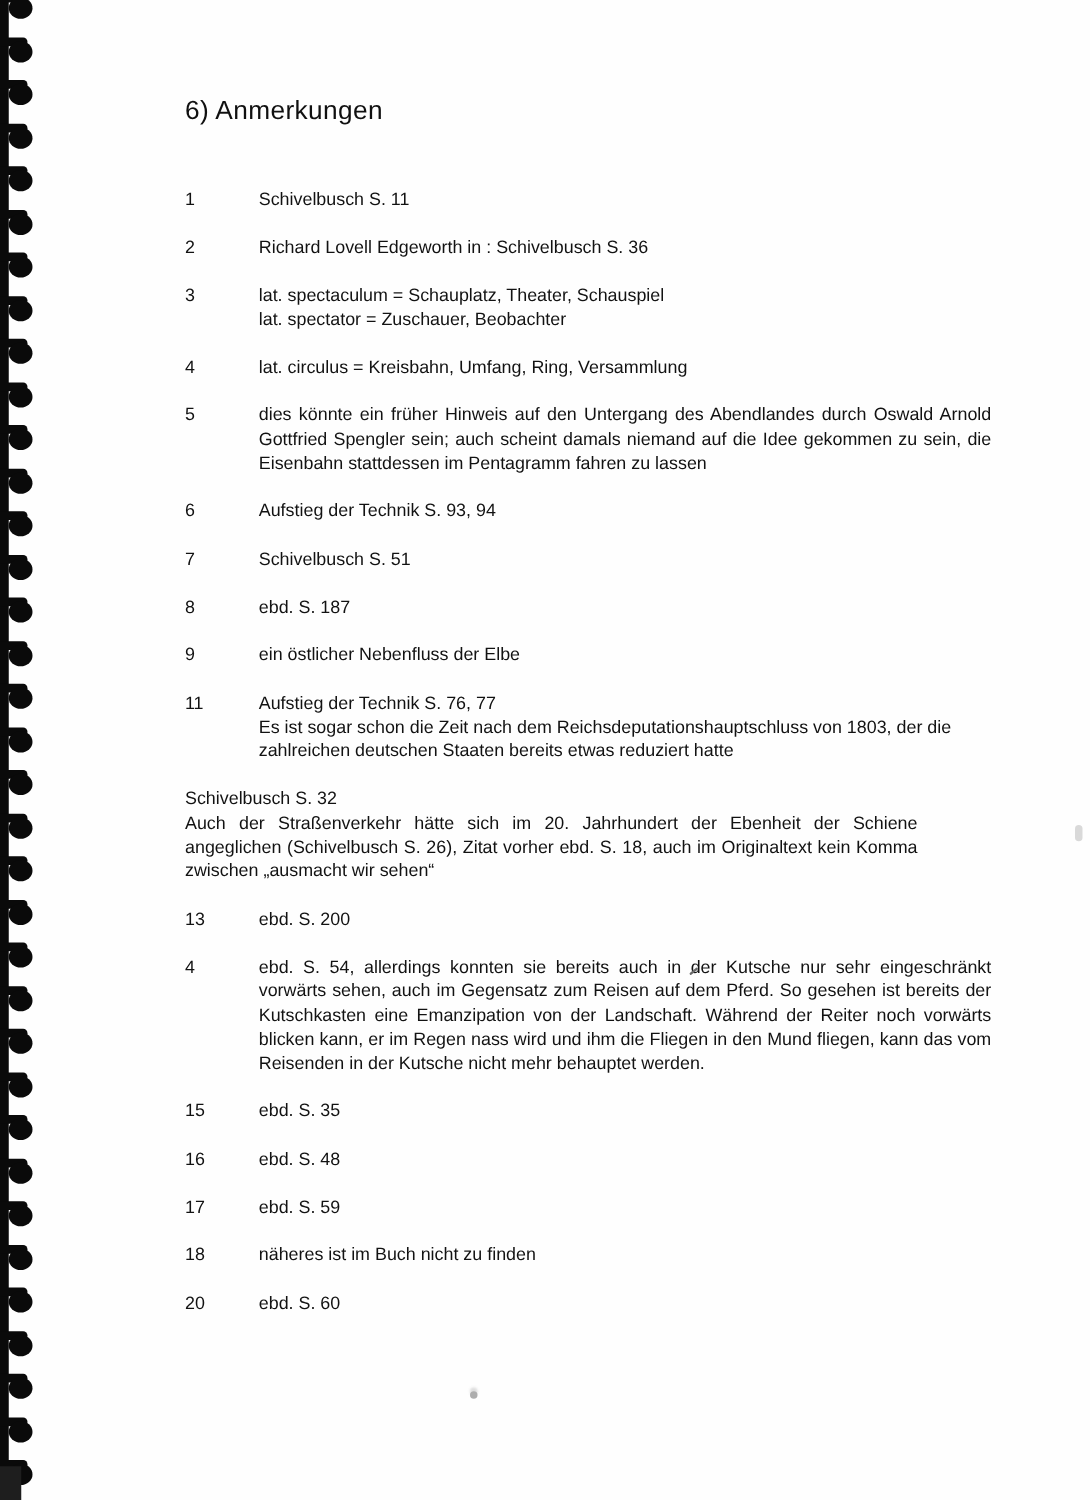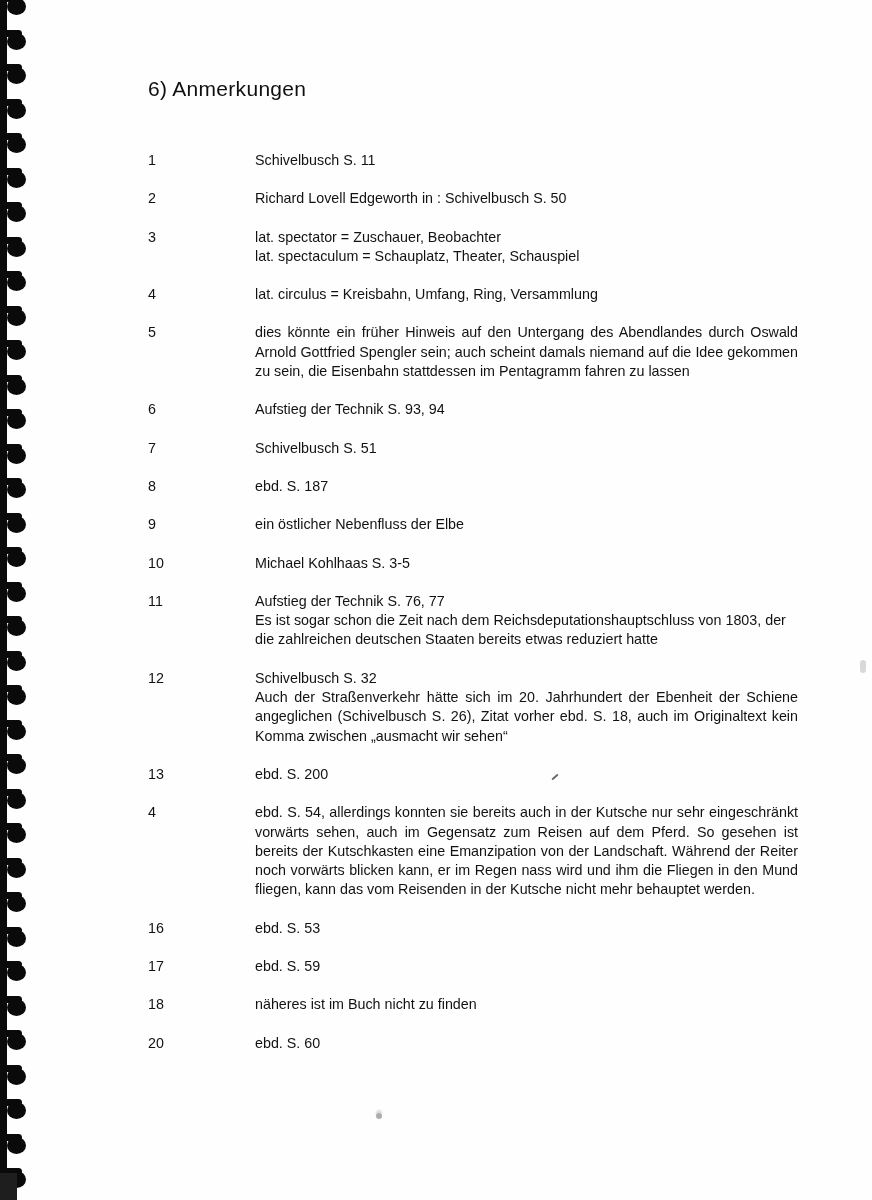--- a/index.html
+++ b/index.html
@@ -76,21 +76,20 @@
     margin-bottom: 19px;
     font-size: 14.3px;
     line-height: 19.3px;
   }
   .num {
     width: 59px;
     flex-shrink: 0;
   }
   .body {
     width: 586px;
-    margin-left: 48px;
   }
   .line { }
   .line.justify {
     text-align: justify;
   }
   
   .artifact { position: absolute; }
   .a1 {
     left: 551px; top: 776px;
     width: 8px; height: 2px;
@@ -268,28 +267,28 @@
     <div class="footnote-list" id="notes">
         <div class="item">
           <div class="num">1</div>
           <div class="body">
             <div class="line">Schivelbusch S. 11</div>
           </div>
         </div>
         <div class="item">
           <div class="num">2</div>
           <div class="body">
-            <div class="line">Richard Lovell Edgeworth in : Schivelbusch S. 50</div>
+            <div class="line">Richard Lovell Edgeworth in : Schivelbusch S. 36</div>
           </div>
         </div>
         <div class="item">
           <div class="num">3</div>
           <div class="body">
+            <div class="line">lat. spectaculum = Schauplatz, Theater, Schauspiel</div>
             <div class="line">lat. spectator = Zuschauer, Beobachter</div>
-            <div class="line">lat. spectaculum = Schauplatz, Theater, Schauspiel</div>
           </div>
         </div>
         <div class="item">
           <div class="num">4</div>
           <div class="body">
             <div class="line">lat. circulus = Kreisbahn, Umfang, Ring, Versammlung</div>
           </div>
         </div>
         <div class="item">
           <div class="num">5</div>
@@ -312,58 +311,57 @@
         <div class="item">
           <div class="num">8</div>
           <div class="body">
             <div class="line">ebd. S. 187</div>
           </div>
         </div>
         <div class="item">
           <div class="num">9</div>
           <div class="body">
             <div class="line">ein östlicher Nebenfluss der Elbe</div>
-          </div>
-        </div>
-        <div class="item">
-          <div class="num">10</div>
-          <div class="body">
-            <div class="line">Michael Kohlhaas S. 3-5</div>
           </div>
         </div>
         <div class="item">
           <div class="num">11</div>
           <div class="body">
             <div class="line">Aufstieg der Technik S. 76, 77</div>
             <div class="line">Es ist sogar schon die Zeit nach dem Reichsdeputationshauptschluss von 1803, der die zahlreichen deutschen Staaten bereits etwas reduziert hatte</div>
           </div>
         </div>
         <div class="item">
-          <div class="num">12</div>
           <div class="body">
             <div class="line justify">Schivelbusch S. 32</div>
             <div class="line justify">Auch der Straßenverkehr hätte sich im 20. Jahrhundert der Ebenheit der Schiene angeglichen (Schivelbusch S. 26), Zitat vorher ebd. S. 18, auch im Originaltext kein Komma zwischen „ausmacht wir sehen“</div>
           </div>
         </div>
         <div class="item">
           <div class="num">13</div>
           <div class="body">
             <div class="line">ebd. S. 200</div>
           </div>
         </div>
         <div class="item">
           <div class="num">4</div>
           <div class="body">
             <div class="line justify">ebd. S. 54, allerdings konnten sie bereits auch in der Kutsche nur sehr eingeschränkt vorwärts sehen, auch im Gegensatz zum Reisen auf dem Pferd. So gesehen ist bereits der Kutschkasten eine Emanzipation von der Landschaft. Während der Reiter noch vorwärts blicken kann, er im Regen nass wird und ihm die Fliegen in den Mund fliegen, kann das vom Reisenden in der Kutsche nicht mehr behauptet werden.</div>
           </div>
         </div>
         <div class="item">
+          <div class="num">15</div>
+          <div class="body">
+            <div class="line">ebd. S. 35</div>
+          </div>
+        </div>
+        <div class="item">
           <div class="num">16</div>
           <div class="body">
-            <div class="line">ebd. S. 53</div>
+            <div class="line">ebd. S. 48</div>
           </div>
         </div>
         <div class="item">
           <div class="num">17</div>
           <div class="body">
             <div class="line">ebd. S. 59</div>
           </div>
         </div>
         <div class="item">
           <div class="num">18</div>

